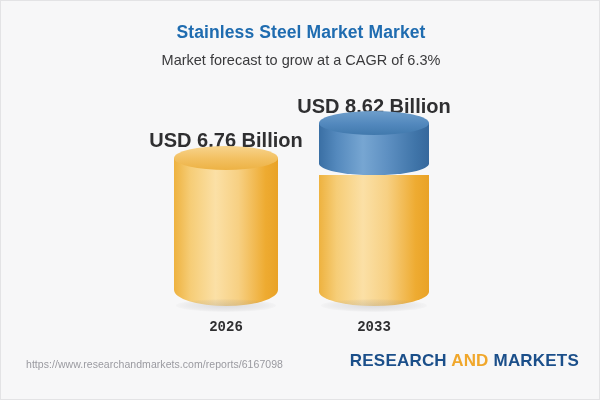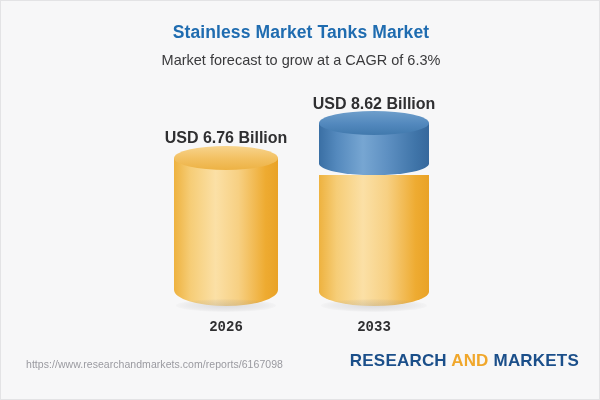--- a/index.html
+++ b/index.html
@@ -63,21 +63,21 @@
   }
   .bar-group.g0 { left: 173px; width: 104px; }
   .bar-group.g1 { left: 318px; width: 110px; }
 
   
   .value-label {
     position: absolute;
     left: 50%;
     transform: translateX(-50%);
     white-space: nowrap;
-    font-size: 16px;
+    font-size: 20px;
     font-weight: bold;
     color: #2f2f31;
   }
   .g0 .value-label { top: 128px; }
   .g1 .value-label { top: 94px; }
 
   
   .cylinder {
     position: absolute;
     left: 0;
@@ -203,21 +203,21 @@
     font-weight: bold;
     color: #1b4f8a;
     letter-spacing: 0.35px;
   }
 </style>
 </head>
 <body>
 
 <div id="infographic">
 
-  <div class="title">Stainless Market Tanks Market</div>
+  <div class="title">Stainless Steel Market Market</div>
 
   <div class="subtitle">Market forecast to grow at a CAGR of 6.3%</div>
 
   <div class="plot">
 
     <div class="bar-group g0">
       <div class="value-label">USD 6.76 Billion</div>
 
       <div class="cylinder">
         <div class="seg-gold">

